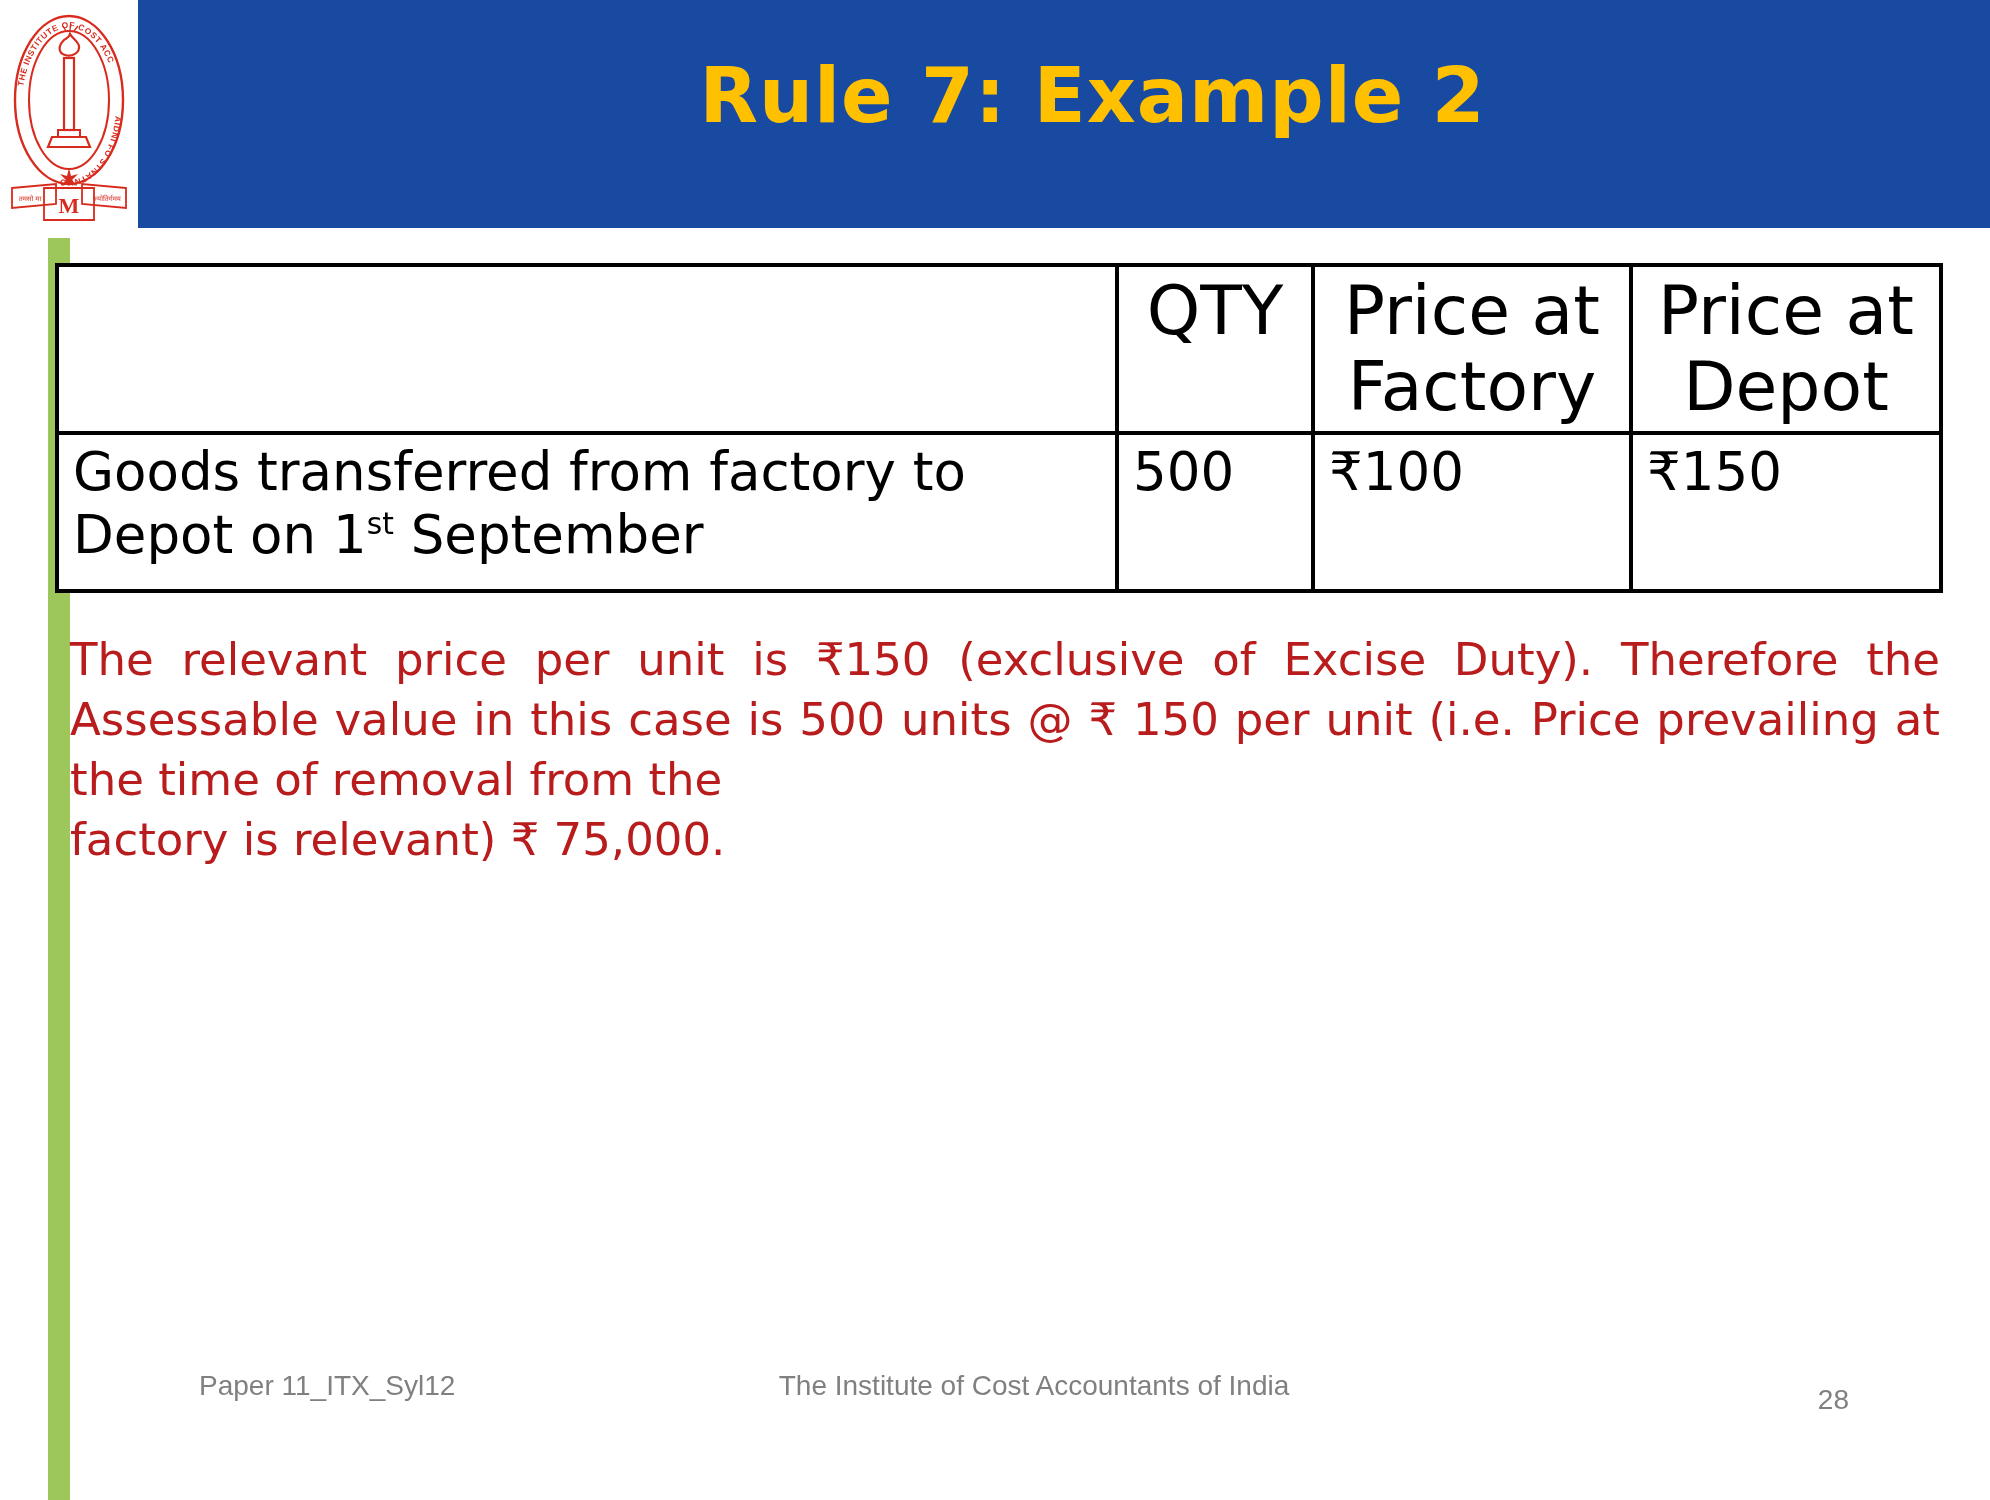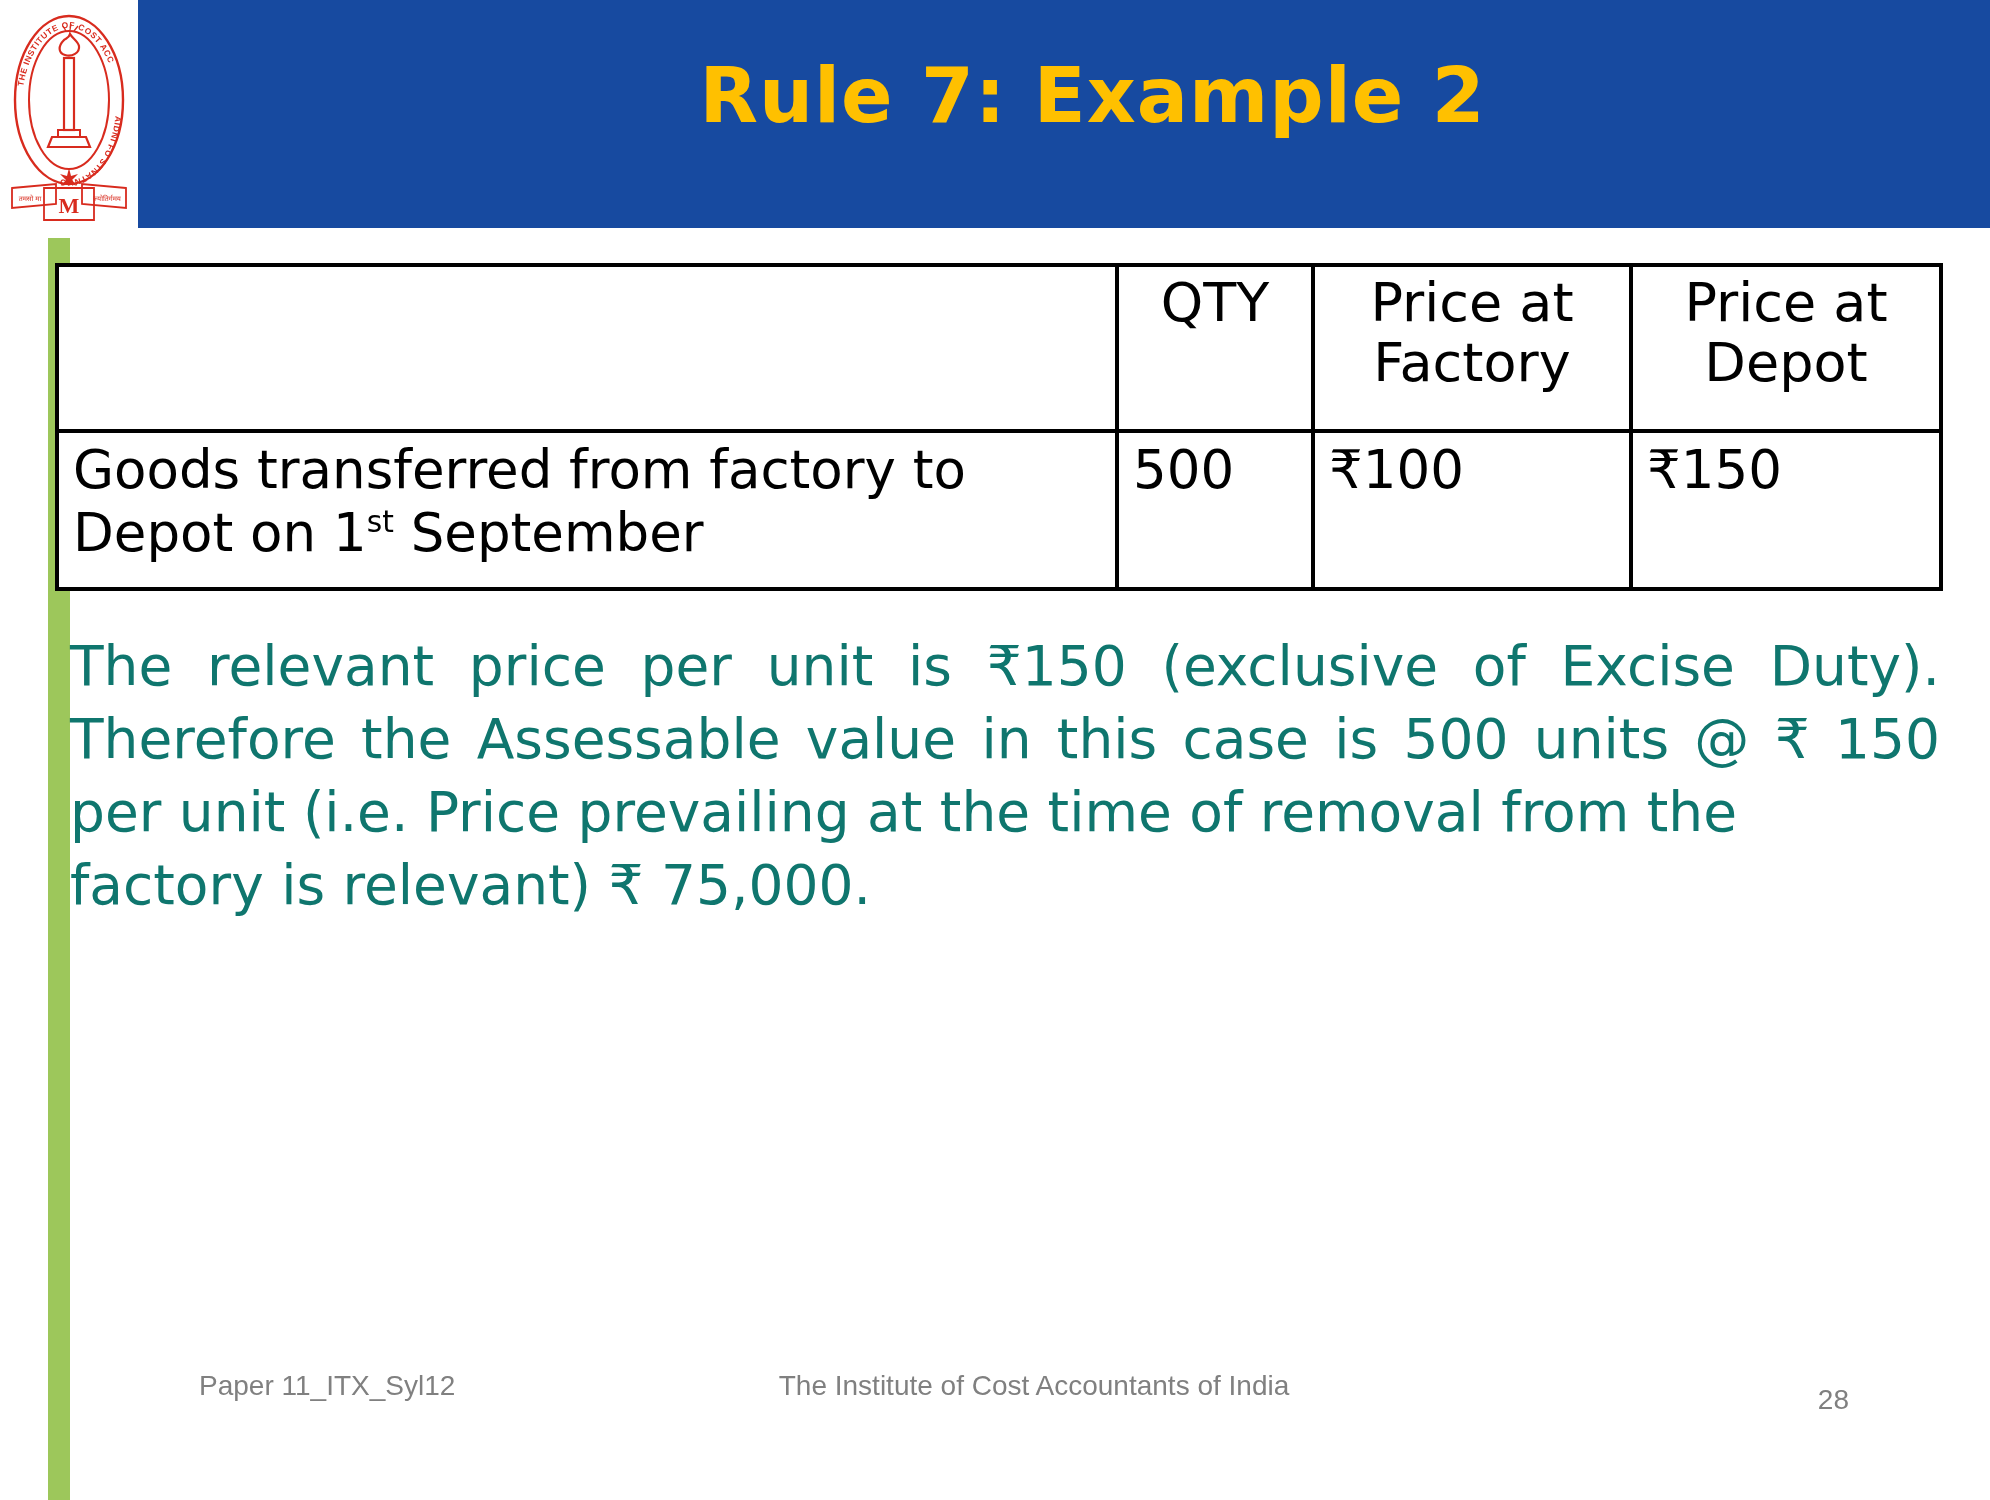--- a/index.html
+++ b/index.html
@@ -88,21 +88,21 @@
     color: #000000;
     background: #ffffff;
   }
   .col-desc  { width: 1060px; }
   .col-qty   { width: 196px; }
   .col-pf    { width: 318px; }
   .col-pd    { width: 310px; }
 
   .th-cell {
     text-align: center;
-    font-size: 54px;
+    font-size: 68px;
     line-height: 1.12;
     height: 150px;
     vertical-align: top;
     padding-top: 16px;
   }
   .th-blank { height: 150px; }
 
   .td-desc {
     font-size: 53px;
     line-height: 1.18;
@@ -129,23 +129,23 @@
     line-height: 0;
   }
 
   
   .body-para {
     position: absolute;
     left: 0px;
     top: 392px;
     width: 1870px;
     font-family: "DejaVu Sans", sans-serif;
-    font-size: 55px;
+    font-size: 45px;
     line-height: 1.33;
-    color: #0f766e;
+    color: #b91c1c;
     text-align: justify;
     text-justify: inter-word;
   }
   .body-para .last-line { display: block; }
 
   
   .footer {
     position: absolute;
     left: 0;
     top: 1370px;

